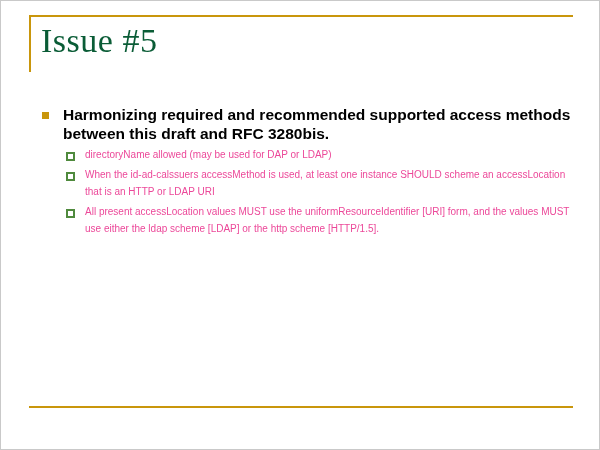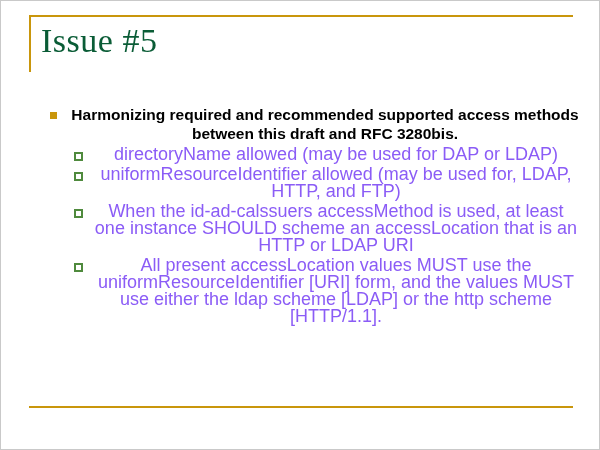--- a/index.html
+++ b/index.html
@@ -64,24 +64,23 @@
     left: 28px;
     top: 405px;
     width: 544px;
     height: 0;
     border-top: 2px solid #c9960c;
   }
 
   
   .body-area {
     position: absolute;
-    left: 44px;
+    left: 36px;
     top: 104px;
     width: 534px;
-    text-align: center;
   }
 
   .bullet {
     position: relative;
     display: block;
   }
 
   
   .lvl1 {
     padding-left: 26px;
@@ -115,24 +114,24 @@
     left: 29px;
     top: 6px;
     width: 5px;
     height: 5px;
     border: 2px solid #4f8a3d;
     background: transparent;
     box-sizing: content-box;
   }
   .lvl2 .btext {
     font-family: "Liberation Sans", sans-serif;
-    font-size: 18px;
+    font-size: 10px;
     font-weight: normal;
     line-height: 17px;
-    color: #8b5cf6;
+    color: #ec4899;
     display: block;
   }
 
   .grp { margin-bottom: 0; }
 </style>
 </head>
 <body>
 
 <div class="slide">
 
@@ -147,34 +146,30 @@
     <div class="bullet lvl1 grp">
       <span class="marker"></span>
       <span class="btext">Harmonizing required and recommended supported access methods between this draft and RFC 3280bis.</span>
     </div>
 
     <div class="bullet lvl2">
       <span class="marker"></span>
       <span class="btext">directoryName allowed (may be used for DAP or LDAP)</span>
     </div>
 
-    <div class="bullet lvl2">
-      <span class="marker"></span>
-      <span class="btext">uniformResourceIdentifier allowed (may be used for, LDAP, HTTP, and FTP)</span>
-    </div>
 
     <div class="bullet lvl2">
       <span class="marker"></span>
       <span class="btext">When the id-ad-calssuers accessMethod is used, at least one instance SHOULD scheme an accessLocation that is an HTTP or LDAP URI</span>
     </div>
 
 
     <div class="bullet lvl2">
       <span class="marker"></span>
-      <span class="btext">All present accessLocation values MUST use the uniformResourceIdentifier [URI] form, and the values MUST use either the ldap scheme [LDAP] or the http scheme [HTTP/1.1].</span>
+      <span class="btext">All present accessLocation values MUST use the uniformResourceIdentifier [URI] form, and the values MUST use either the ldap scheme [LDAP] or the http scheme [HTTP/1.5].</span>
     </div>
 
 
   </div>
 
   <div class="bottom-rule"></div>
 
 </div>
 
 </body></html>

